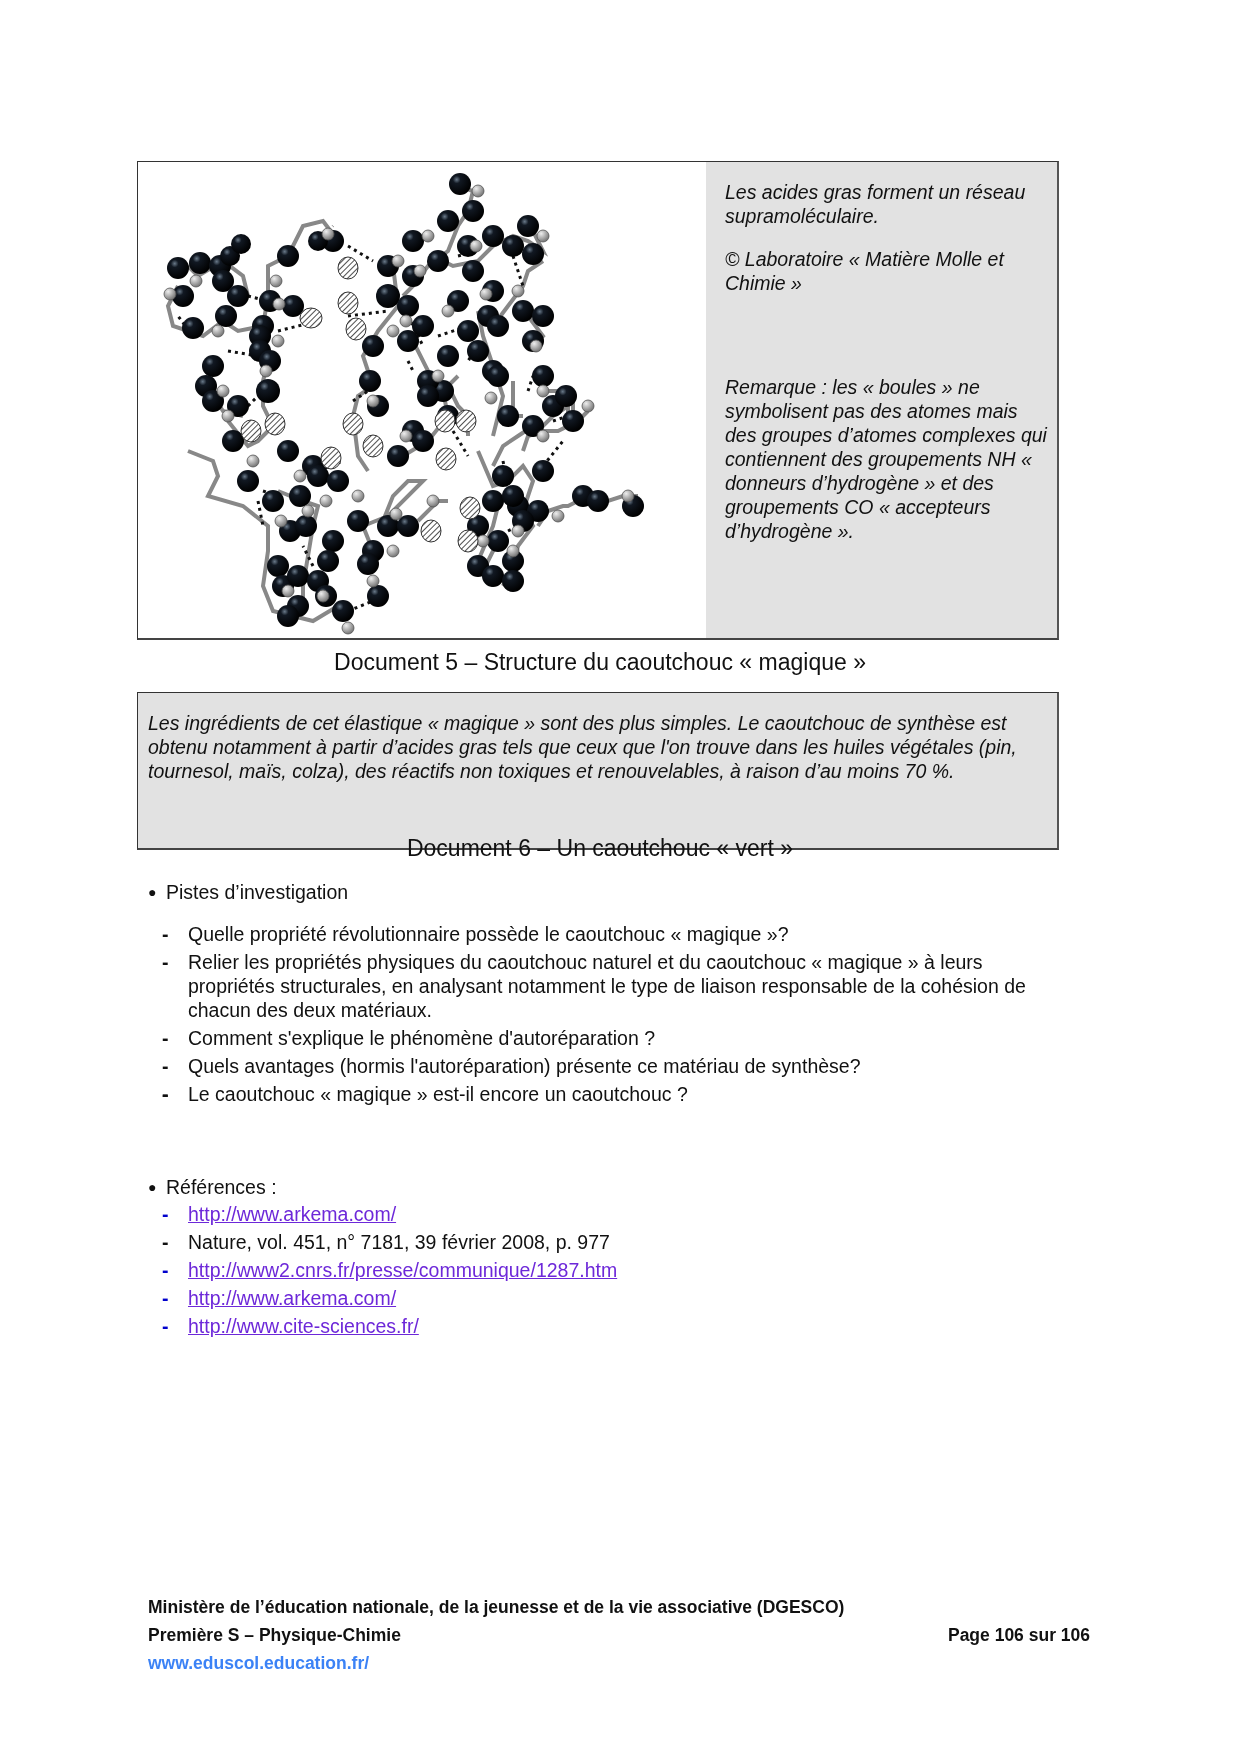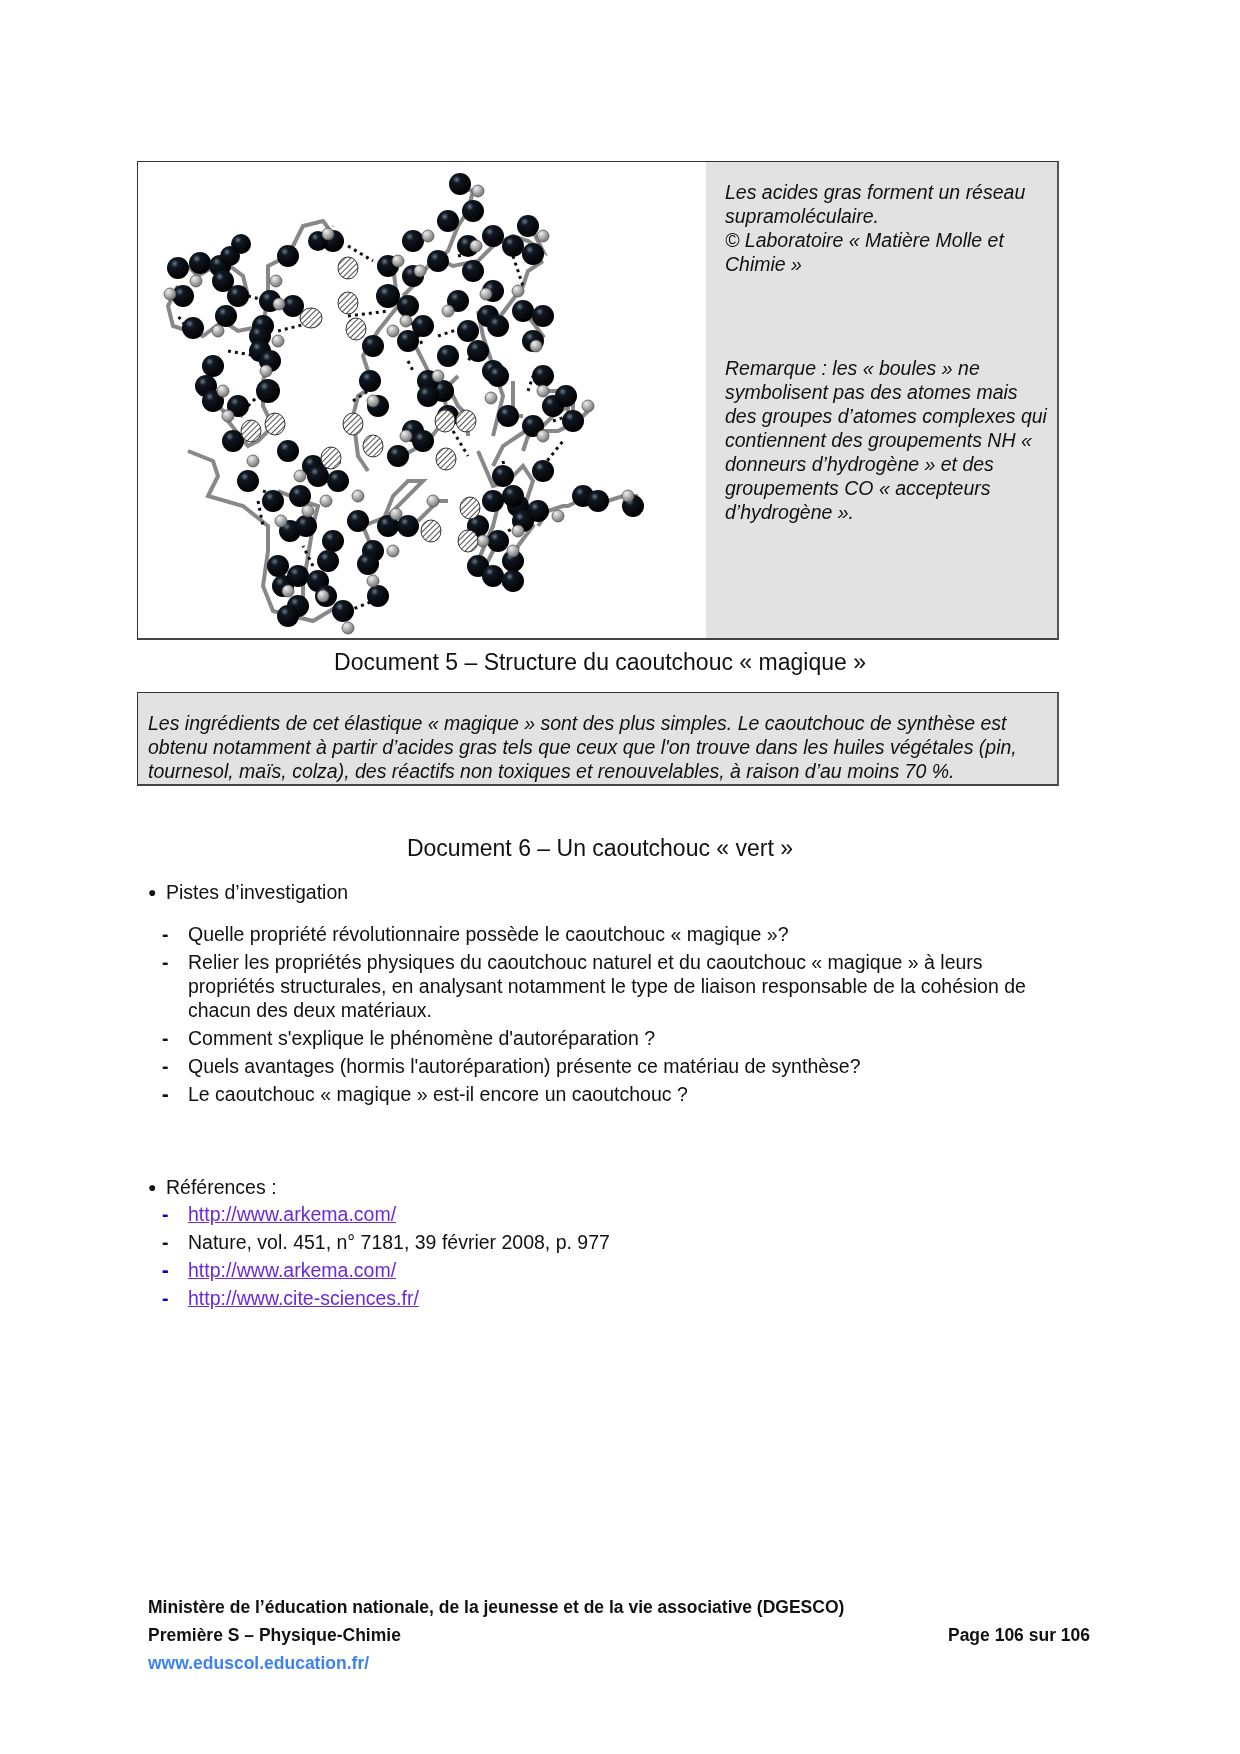--- a/index.html
+++ b/index.html
@@ -20,31 +20,31 @@
     position: absolute; left: 0; top: 0; width: 568px; height: 100%;
     background: #fff;
   }
   .doc5 .figure svg { position: absolute; left: 10px; top: 4px; }
   .doc5 .side {
     position: absolute; left: 568px; top: 0; right: 0; bottom: 0;
     background: #e2e2e2; padding: 18px 10px 8px 19px; box-sizing: border-box;
     font-style: italic; font-size: 19.5px; line-height: 24px;
   }
   .side p { margin: 0; }
-  .side .p2 { }
+  .side .p2 { margin-top: 19px; }
   .side .p3 { margin-top: 80px; }
 
   .caption {
     position: absolute; left: 0; width: 1200px; text-align: center;
     font-size: 23px;
   }
 
   
   .doc6 {
-    position: absolute; left: 137px; top: 692px; width: 922px; height: 94px;
+    position: absolute; left: 137px; top: 692px; width: 922px; height: 158px;
     background: #e2e2e2; border: 1px solid #333; border-bottom: 2px solid #444; border-right: 2px solid #555;
     box-sizing: border-box; padding: 18px 20px 0 10px;
     font-style: italic; font-size: 19.5px; line-height: 24px;
   }
 
   .section {
     position: absolute; left: 148px; font-size: 19.5px;
   }
   .section .bullet { display: inline-block; width: 18px; font-size: 14px; vertical-align: 2px; }
   .list {
@@ -348,21 +348,21 @@
     <li><span class="dash">-</span></li>
     <li><span class="dash">-</span><span>Le caoutchouc « magique » est-il encore un caoutchouc ?</span></li>
   </ul>
 
   <div class="section" style="top:1176px;">
     <span class="bullet">●</span><span>Références :</span>
   </div>
   <ul class="list" style="top:1202px; left:162px;">
     <li><span class="dash blue">-</span><a href="#">http://www.arkema.com/</a></li>
     <li><span class="dash">-</span><span>Nature, vol. 451, n° 7181, 39 février 2008, p. 977</span></li>
-    <li><span class="dash blue">-</span></li>
+    <li><span class="dash blue">-</span><a href="#">http://www2.cnrs.fr/presse/communique/1287.htm</a></li>
     <li><span class="dash blue">-</span><a href="#">http://www.arkema.com/</a></li>
     <li><span class="dash blue">-</span><a href="#">http://www.cite-sciences.fr/</a></li>
   </ul>
 
   <div class="footer" style="top:1597px;">Ministère de l’éducation nationale, de la jeunesse et de la vie associative (DGESCO)</div>
   <div class="footer" style="top:1625px;">Première S – Physique-Chimie</div>
   <div class="footer right" style="top:1625px;">Page 106 sur 106</div>
   <div class="footer" style="top:1653px;"><a href="#">www.eduscol.education.fr/</a></div>
 
 </div>

